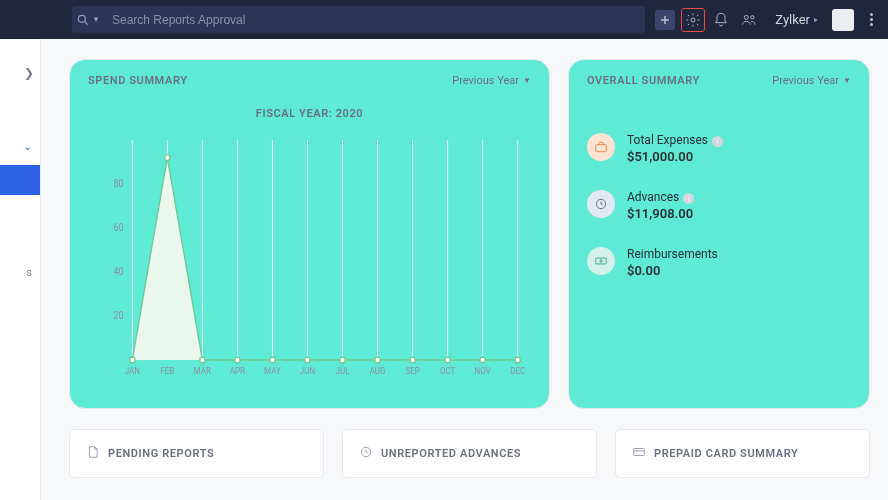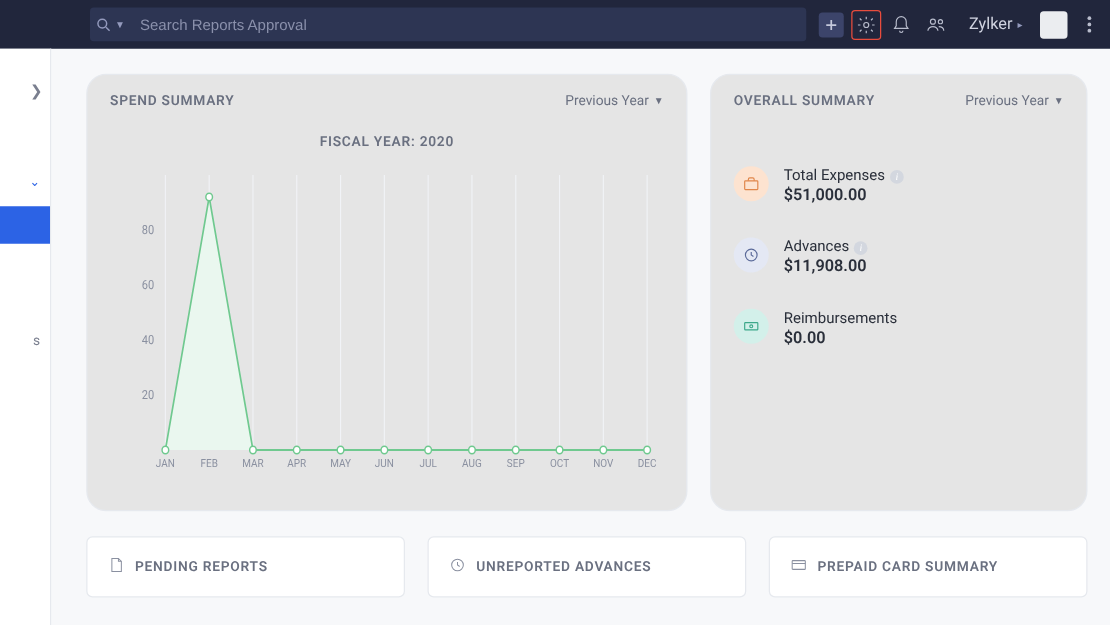--- a/index.html
+++ b/index.html
@@ -26,21 +26,21 @@
   .side-item.exp{top:92px;color:#2c63e5}
   .side-item.active{top:126px;background:#2c63e5}
   .side-s{position:absolute;top:227px;right:8px;color:#7a7f8f;font-size:11px}
 
   .main{flex:1;padding:20px 18px 28px 28px}
   .page-head{display:flex;align-items:center;justify-content:space-between;margin-bottom:16px}
   .page-title{font-size:24px;font-weight:400;color:#2a2f3a}
   .gs-link{color:#1f78e0;font-size:13px;font-weight:600;cursor:pointer}
 
   .cards{display:flex;gap:18px}
-  .card{background:#e5e5e5;border:1px solid #e6e9ee;border-radius:16px;padding:14px 18px 18px}
+  .card{background:#5eead4;border:1px solid #e6e9ee;border-radius:16px;padding:14px 18px 18px}
   .spend{flex:1;min-width:0}
   .overall{width:302px}
   .card-head{display:flex;align-items:center;justify-content:space-between;margin-bottom:20px}
   .card-title{font-size:11px;letter-spacing:.6px;color:#6a7080;font-weight:600}
   .card-drop{font-size:11px;color:#6a7080;cursor:pointer;display:flex;align-items:center;gap:4px}
   .chart-title{text-align:center;font-size:11px;letter-spacing:.6px;color:#6a7080;margin-bottom:10px;font-weight:600}
 
   .chart-svg{width:100%;height:260px;display:block}
 
   .summ-item{display:flex;gap:12px;margin-bottom:26px}

